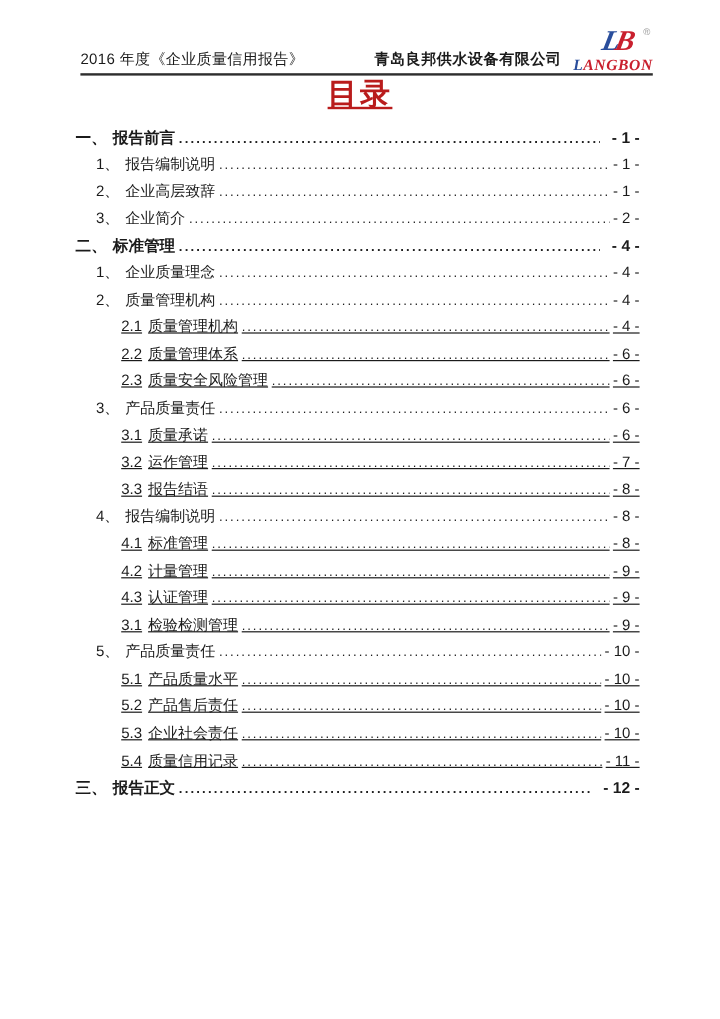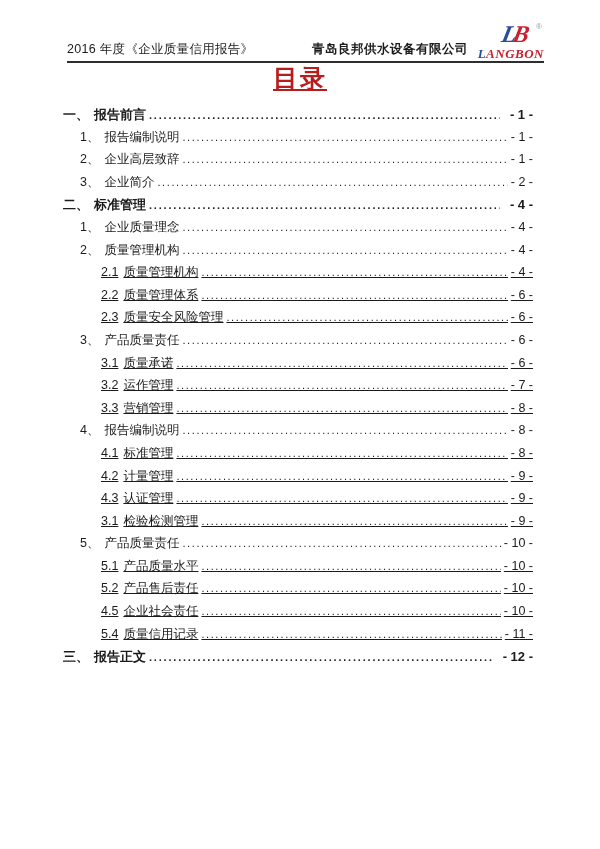--- a/index.html
+++ b/index.html
@@ -154,21 +154,21 @@
         <span class="pg">- 6 -</span>
       </div>
       <div class="toc-row lvl3">
         <span class="num">3.2</span>
         <span class="label">运作管理</span>
         <span class="dots">................................................................................................................................................................................................................................................</span>
         <span class="pg">- 7 -</span>
       </div>
       <div class="toc-row lvl3">
         <span class="num">3.3</span>
-        <span class="label">营销管理</span>
+        <span class="label">报告结语</span>
         <span class="dots">................................................................................................................................................................................................................................................</span>
         <span class="pg">- 8 -</span>
       </div>
       <div class="toc-row lvl2">
         <span class="num">4、</span>
         <span class="label">报告编制说明</span>
         <span class="dots">................................................................................................................................................................................................................................................</span>
         <span class="pg">- 8 -</span>
       </div>
       <div class="toc-row lvl3">
@@ -207,21 +207,21 @@
         <span class="dots">................................................................................................................................................................................................................................................</span>
         <span class="pg">- 10 -</span>
       </div>
       <div class="toc-row lvl3">
         <span class="num">5.2</span>
         <span class="label">产品售后责任</span>
         <span class="dots">................................................................................................................................................................................................................................................</span>
         <span class="pg">- 10 -</span>
       </div>
       <div class="toc-row lvl3">
-        <span class="num">4.5</span>
+        <span class="num">5.3</span>
         <span class="label">企业社会责任</span>
         <span class="dots">................................................................................................................................................................................................................................................</span>
         <span class="pg">- 10 -</span>
       </div>
       <div class="toc-row lvl3">
         <span class="num">5.4</span>
         <span class="label">质量信用记录</span>
         <span class="dots">................................................................................................................................................................................................................................................</span>
         <span class="pg">- 11 -</span>
       </div>

